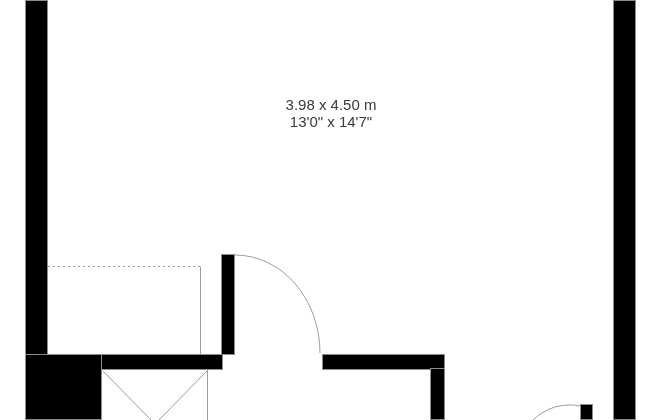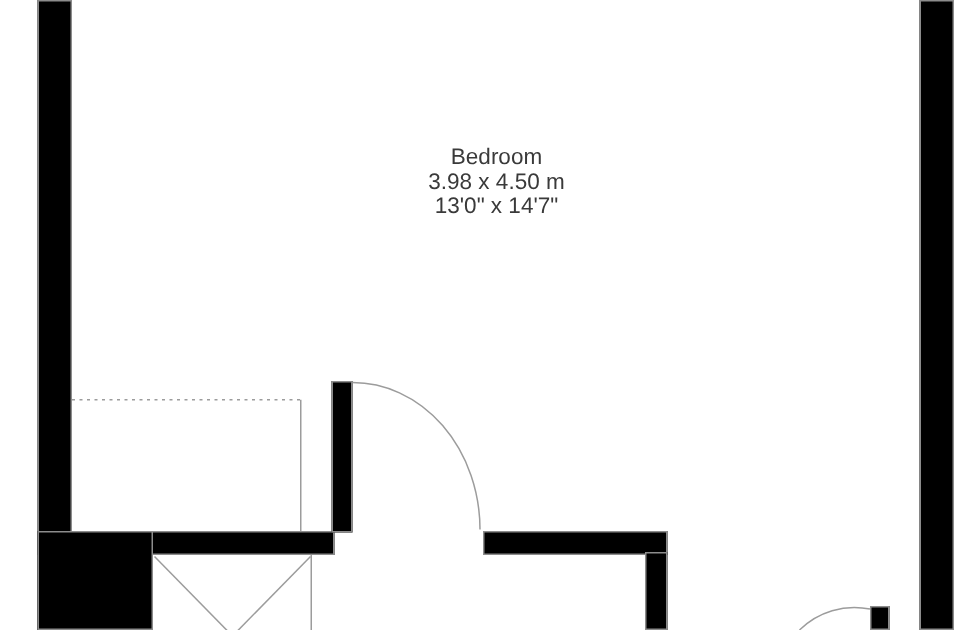--- a/index.html
+++ b/index.html
@@ -76,18 +76,17 @@
     <path d="M200.5 266.5 V354"></path>
     <path d="M207.5 370 V420"></path>
     <path d="M103 371 L155 424"></path>
     <path d="M207 371 L155 424"></path>
     <path d="M235 255 A85 98 0 0 1 320 353"></path>
     <path d="M580 406 A52 52 0 0 0 533 420"></path>
   </svg>
 
   <div class="room-label">
 
-    <div>Bedroom</div>
     <div>3.98 x 4.50 m</div>
     <div>13'0" x 14'7"</div>
   </div>
 
 </div>
 
 </body></html>

